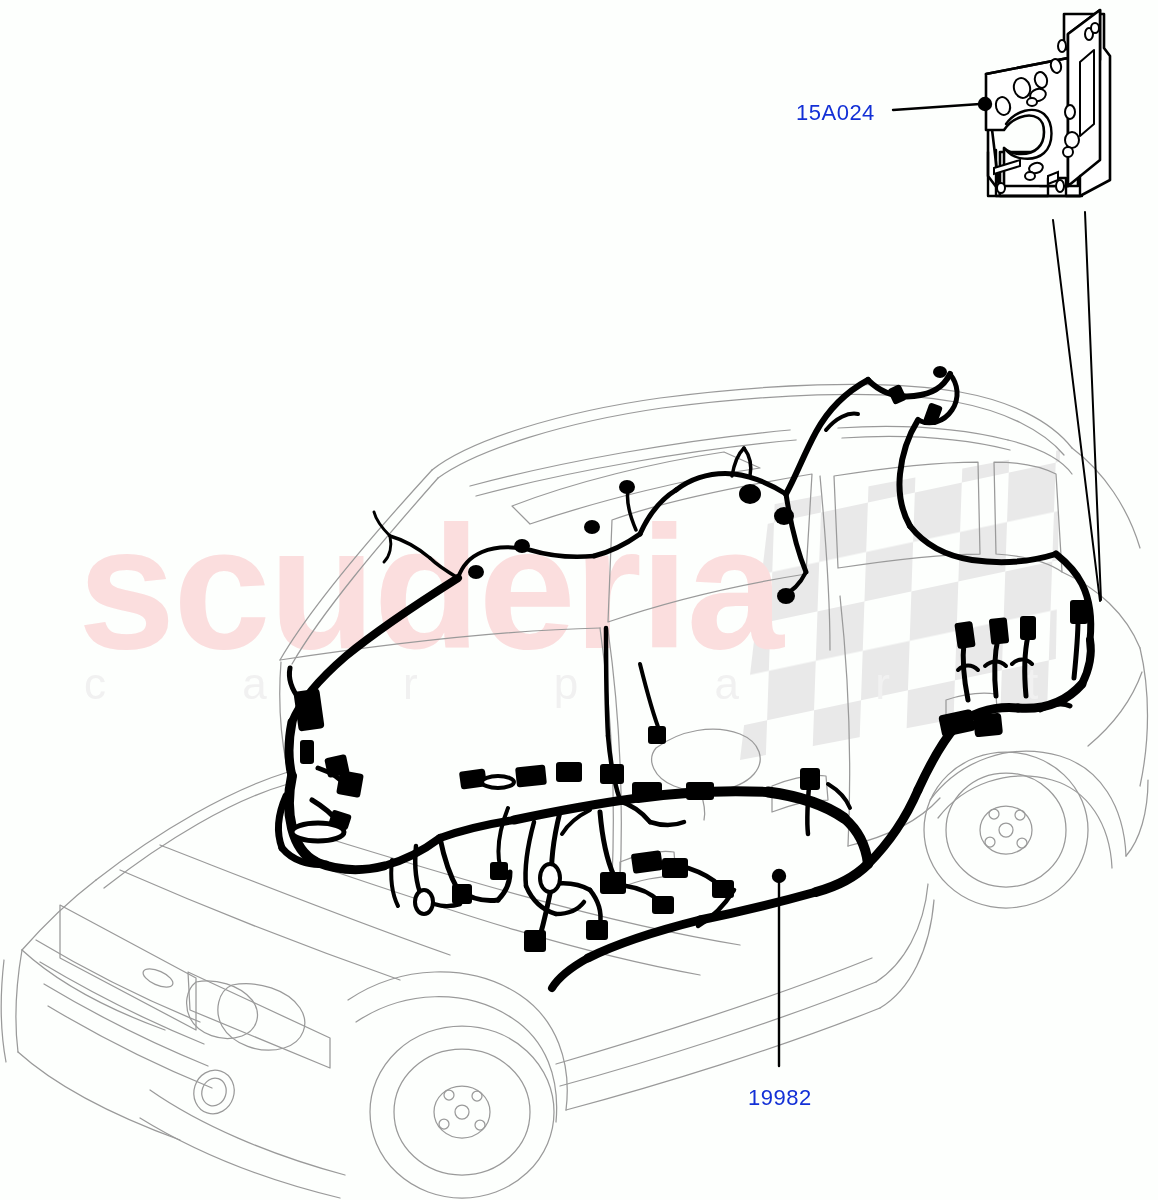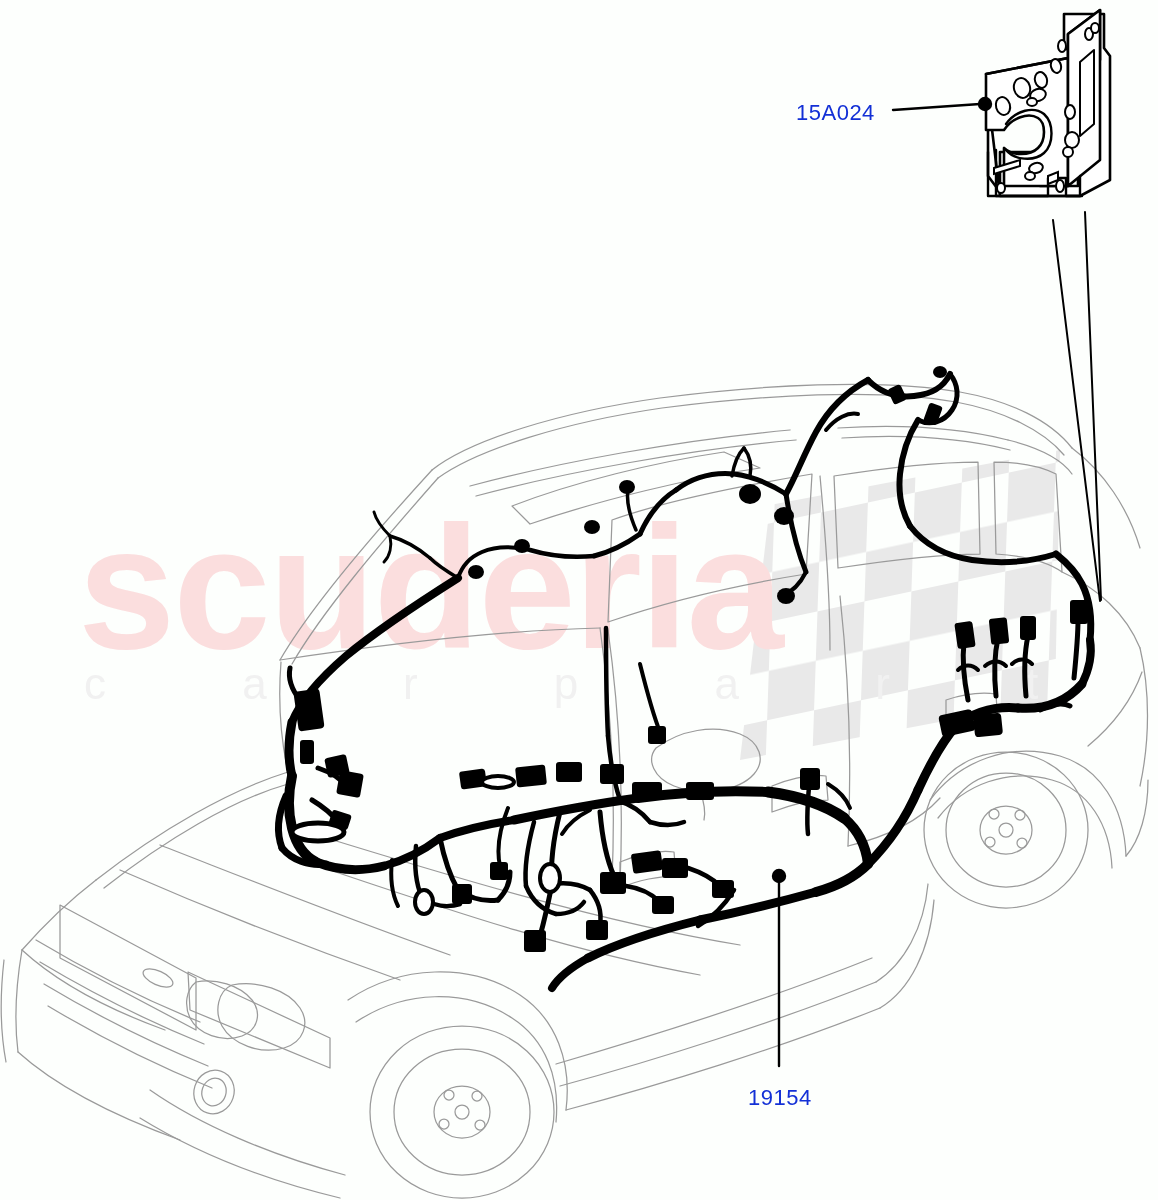--- a/index.html
+++ b/index.html
@@ -378,15 +378,15 @@
     <g stroke="#000000" stroke-width="2.4" fill="#000000" stroke-linecap="round">
       <line x1="893" y1="110" x2="980" y2="104"></line>
       <circle cx="985" cy="104" r="6"></circle>
       <line x1="779" y1="1066" x2="779" y2="880"></line>
       <circle cx="779" cy="876" r="6"></circle>
     </g>
   </svg>
 
   <div class="partlabel" style="left:796px;top:100px;">15A024</div>
 
-  <div class="partlabel" style="left:748px;top:1085px;">19154</div>
+  <div class="partlabel" style="left:748px;top:1085px;">19982</div>
 
 </div>
 
 </body></html>

